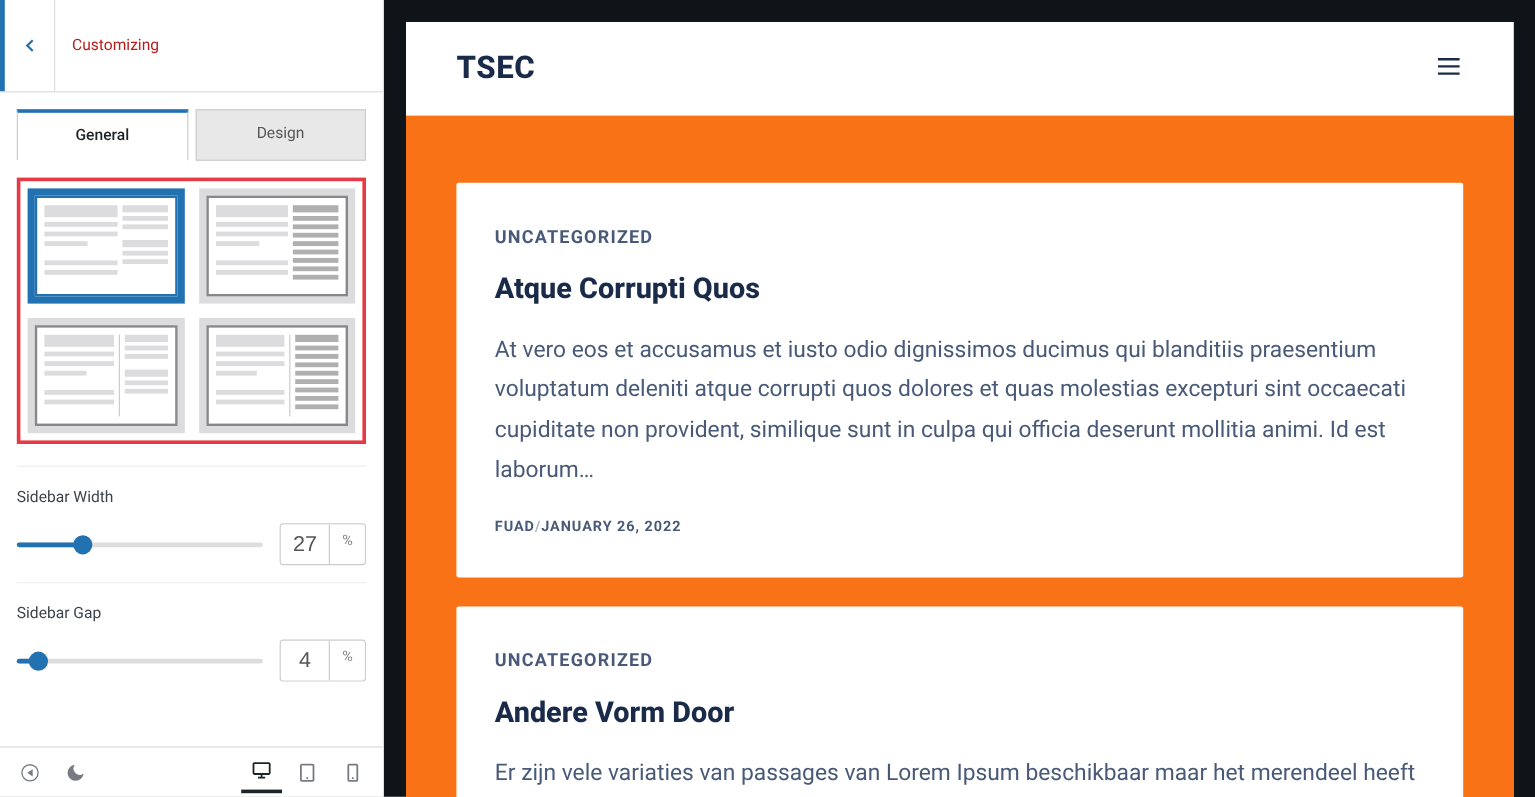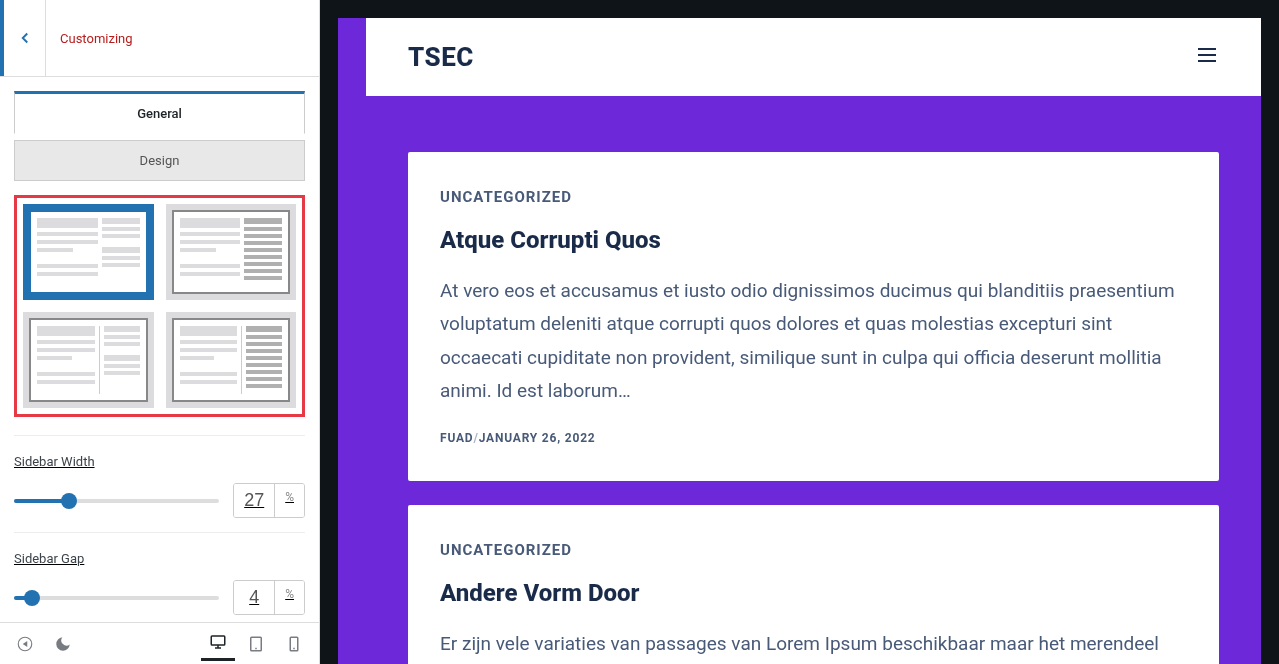--- a/index.html
+++ b/index.html
@@ -9,25 +9,25 @@
 .top-bar { display: flex; align-items: center; justify-content: space-between; height: 46px; border-bottom: 1px solid #ddd; }
 .close-btn { width: 46px; height: 46px; display: flex; align-items: center; justify-content: center; cursor: pointer; border-right: 1px solid #ddd; }
 .close-btn svg { width: 16px; height: 16px; }
 .published-btn { margin-right: 12px; padding: 4px 12px; border: 1px solid #ccc; background: #f6f7f7; color: #a7a7a7; font-size: 12px; border-radius: 3px; cursor: default; }
 .section-header { display: flex; align-items: center; border-bottom: 1px solid #ddd; min-height: 76px; }
 .back-btn { width: 46px; height: 76px; display: flex; align-items: center; justify-content: center; cursor: pointer; border-left: 4px solid #2271b1; border-right: 1px solid #ddd; }
 .back-btn svg { width: 18px; height: 18px; color: #2271b1; }
 .header-text { padding: 12px 14px; flex: 1; }
 .customizing-label { font-size: 13px; color: #b91c1c; }
 .section-title { font-size: 20px; font-weight: 400; color: #50575e; margin-top: 2px; }
-.tabs { display: flex; padding: 14px 14px 0 14px; gap: 6px; flex-direction: column; }
+.tabs { display: flex; padding: 14px 14px 0 14px; gap: 6px; }
 .tab { flex: 1; padding: 12px 0; text-align: center; font-size: 13px; border: 1px solid #ccc; background: #e8e8e8; cursor: pointer; color: #1d2327; }
 .tab.active { background: #fff; border-top: 3px solid #2271b1; border-bottom: 1px solid #fff; font-weight: 500; }
 .tab:not(.active) { color: #555; }
-.panel-body { padding: 14px; overflow-y: auto; flex: 1; text-decoration: underline; }
+.panel-body { padding: 14px; overflow-y: auto; flex: 1; }
 .layout-grid { display: grid; grid-template-columns: 1fr 1fr; gap: 12px; padding: 6px; border: 3px solid #e63946; margin-bottom: 18px; }
 .layout-option { background: #dcdcde; height: 96px; display: flex; align-items: center; justify-content: center; cursor: pointer; padding: 6px; }
 .layout-option.selected { background: #2271b1; }
 .layout-preview { background: #fff; border: 2px solid #888; width: 100%; height: 100%; display: flex; padding: 6px; gap: 4px; }
 .layout-option.selected .layout-preview { border-color: #2271b1; }
 .lp-main { flex: 1.6; display: flex; flex-direction: column; gap: 4px; }
 .lp-side { flex: 1; display: flex; flex-direction: column; gap: 3px; }
 .lp-block { background: #dcdcde; }
 .lp-block.h1 { height: 10px; }
 .lp-block.h2 { height: 6px; }
@@ -41,21 +41,21 @@
 .slider-thumb { position: absolute; width: 16px; height: 16px; background: #2271b1; border-radius: 50%; top: -6px; transform: translateX(-50%); cursor: pointer; }
 .value-box { display: flex; border: 1px solid #ccc; border-radius: 3px; overflow: hidden; }
 .value-input { width: 40px; text-align: center; border: none; font-size: 18px; padding: 6px 0; color: #555; outline: none; }
 .unit-box { padding: 6px 10px; border-left: 1px solid #ccc; font-size: 12px; color: #888; background: #fff; }
 .device-bar { height: 42px; border-top: 1px solid #ddd; display: flex; align-items: center; justify-content: space-between; padding: 0 8px; background: #fff; flex-shrink: 0; }
 .device-left, .device-right { display: flex; gap: 4px; align-items: center; }
 .device-btn { width: 34px; height: 34px; display: flex; align-items: center; justify-content: center; cursor: pointer; color: #50575e; }
 .device-btn.active { border-bottom: 3px solid #1d2327; }
 .device-btn svg { width: 18px; height: 18px; }
 .preview-area { flex: 1; background: #0f1419; padding: 18px 18px 0 18px; overflow: hidden; }
-.preview-frame { background: #6d28d9; height: 100%; overflow-y: auto; padding-left: 28px; }
+.preview-frame { background: #f97316; height: 100%; overflow-y: auto; }
 .site-header { background: #fff; padding: 24px 42px; display: flex; align-items: center; justify-content: space-between; }
 .site-title { font-size: 26px; font-weight: 800; color: #1a2b4a; letter-spacing: 0.5px; }
 .hamburger { cursor: pointer; }
 .hamburger svg { width: 24px; height: 24px; color: #1a2b4a; }
 .posts { padding: 56px 42px 20px 42px; display: flex; flex-direction: column; gap: 24px; }
 .post-card { background: #fff; padding: 36px 32px; border-radius: 2px; }
 .post-category { font-size: 15px; font-weight: 700; letter-spacing: 1px; color: #485a78; margin-bottom: 20px; }
 .post-title { font-size: 24px; font-weight: 800; color: #1a2b4a; margin-bottom: 20px; }
 .post-excerpt { font-size: 19px; line-height: 1.75; color: #485a78; margin-bottom: 24px; }
 .post-meta { font-size: 12px; font-weight: 700; letter-spacing: 0.8px; color: #485a78; display: flex; align-items: center; }

